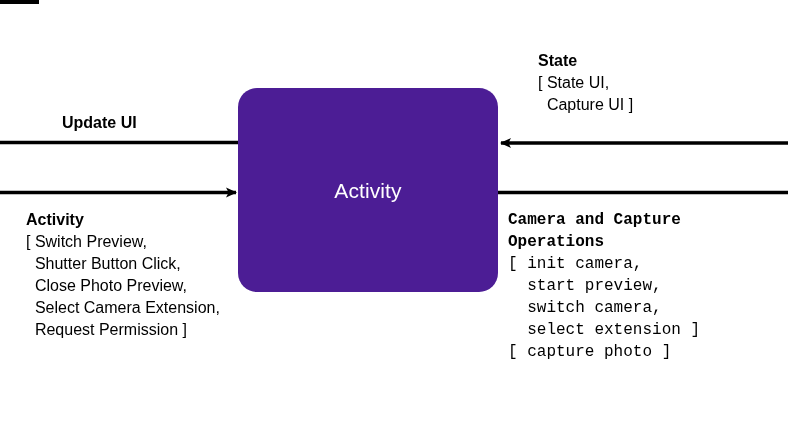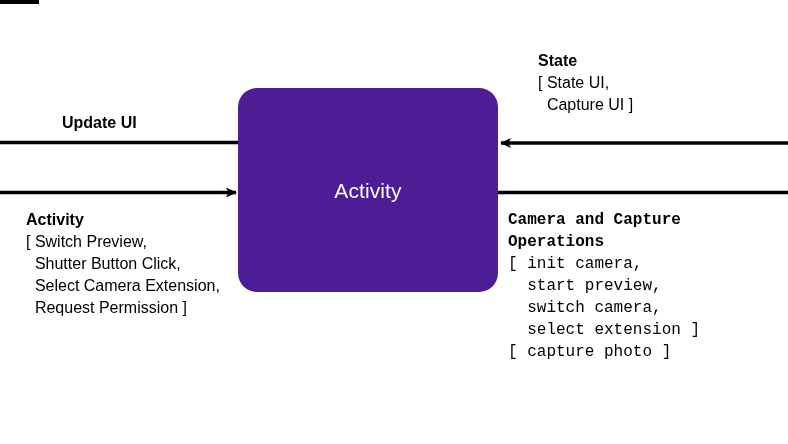--- a/index.html
+++ b/index.html
@@ -136,20 +136,21 @@
   <div class="block blk-state">
     <div class="head">State</div>
     <div class="item">[ State UI,</div>
     <div class="item">  Capture UI ]</div>
   </div>
 
   <div class="block blk-actions">
     <div class="head">Activity</div>
     <div class="item">[ Switch Preview,</div>
     <div class="item">  Shutter Button Click,</div>
+    <div class="item">  Close Photo Preview,</div>
     <div class="item">  Select Camera Extension,</div>
     <div class="item">  Request Permission ]</div>
   </div>
 
   <div class="block blk-camera-ops">
     <div class="head">Camera and Capture Operations</div>
     <div class="item">[ init camera,</div>
     <div class="item">  start preview,</div>
     <div class="item">  switch camera,</div>
     <div class="item">  select extension ]</div>

